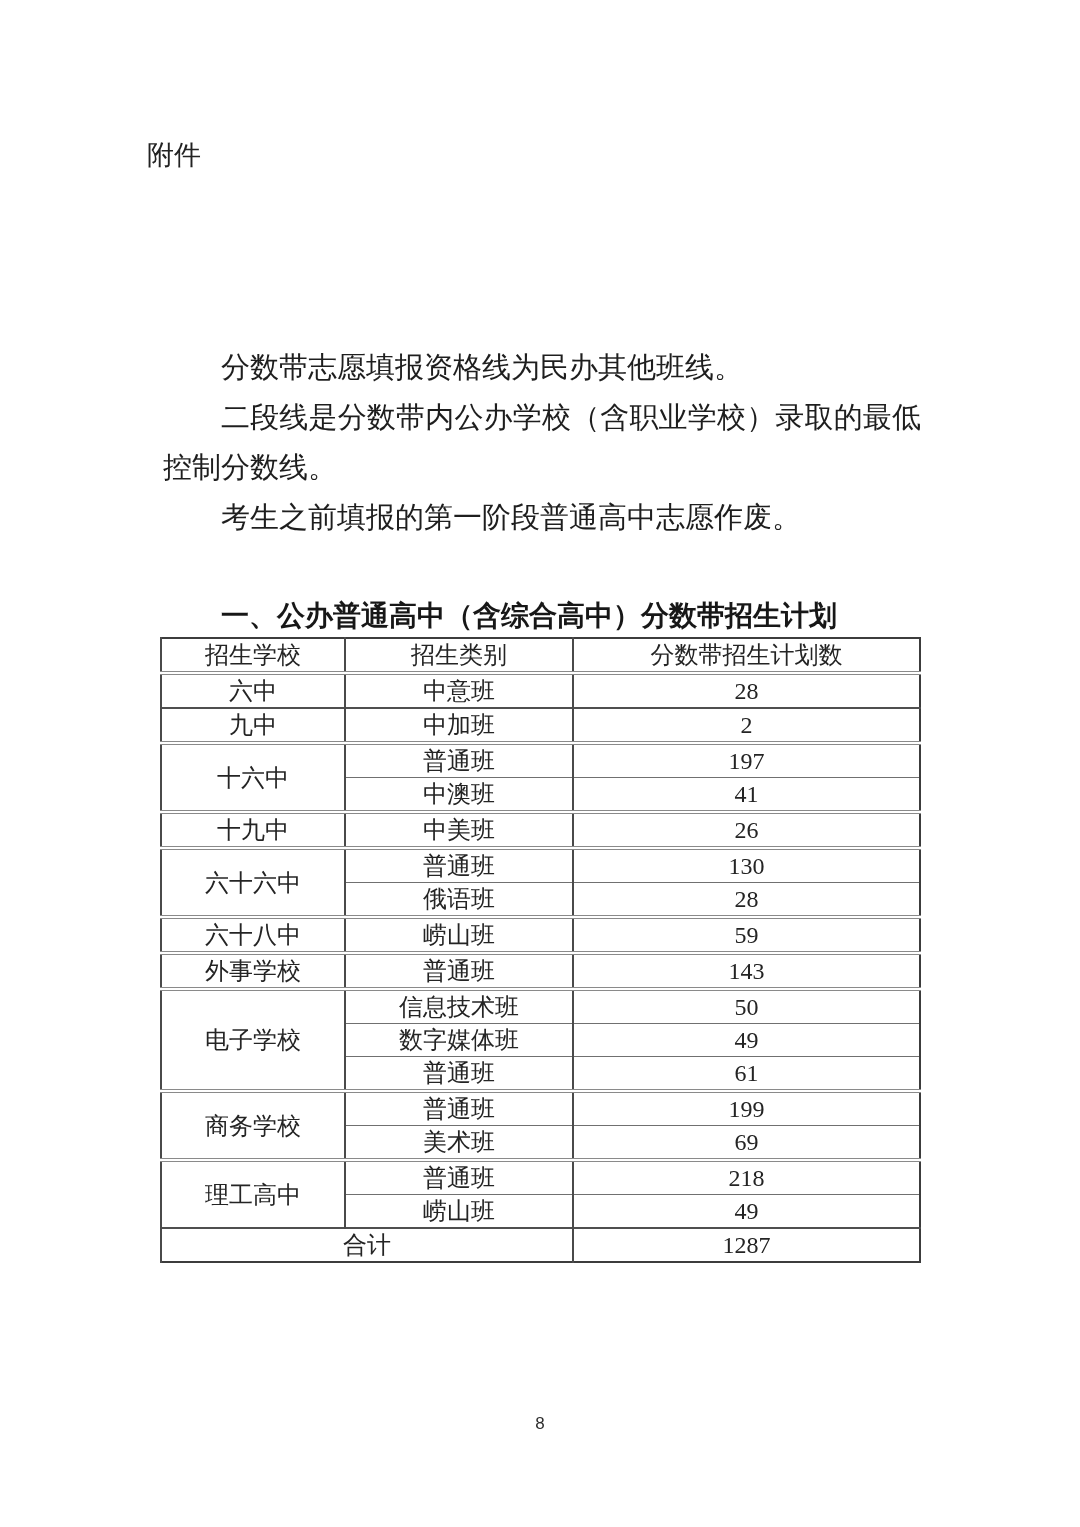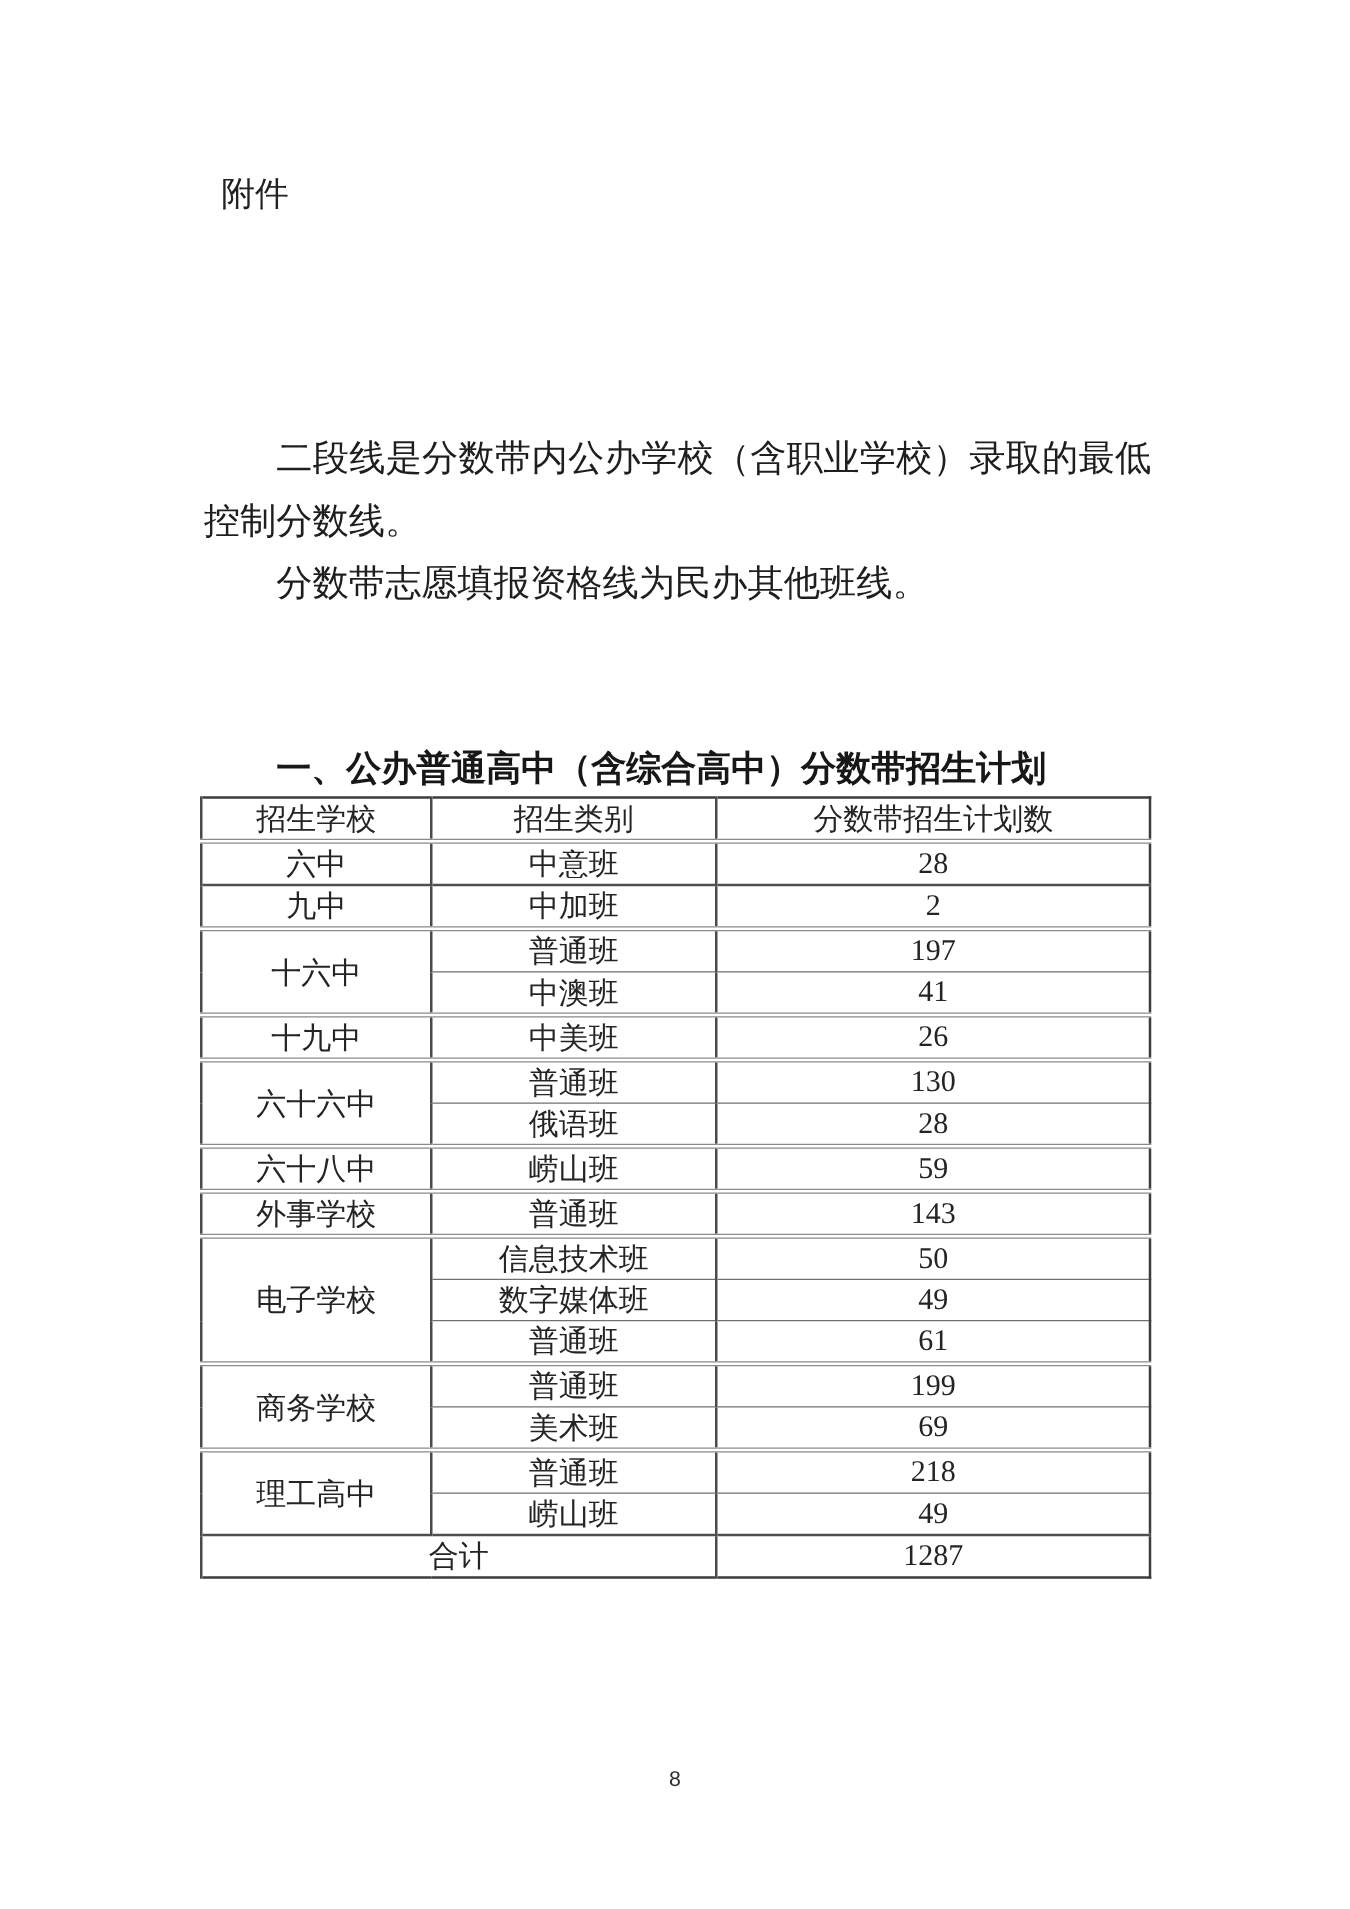--- a/index.html
+++ b/index.html
@@ -7,21 +7,21 @@
     position: relative;
     width: 1080px;
     height: 1527px;
     background: #ffffff;
     font-family: "Liberation Serif", serif;
     color: #1b1b1b;
     overflow: hidden;
   }
   .attachment {
     position: absolute;
-    left: 177px;
+    left: 147px;
     top: 140px;
     font-size: 27px;
     line-height: 30px;
     color: #222;
   }
   .title-block {
     position: absolute;
     top: 181px;
     left: 0;
     width: 1080px;
@@ -105,22 +105,23 @@
 </style>
 </head>
 <body>
 
 <div class="page">
 
   <div class="attachment">附件</div>
 
 
   <div class="intro">
+    <p>分数带志愿填报资格线为民办其他班线。</p>
     <p>二段线是分数带内公办学校（含职业学校）录取的最低控制分数线。</p>
-    <p>分数带志愿填报资格线为民办其他班线。</p>
+    <p>考生之前填报的第一阶段普通高中志愿作废。</p>
   </div>
 
   <div class="section-heading">一、公办普通高中（含综合高中）分数带招生计划</div>
 
   <table class="doc-table">
     <colgroup>
       <col style="width:184px">
       <col style="width:228px">
       <col style="width:347px">
     </colgroup>

